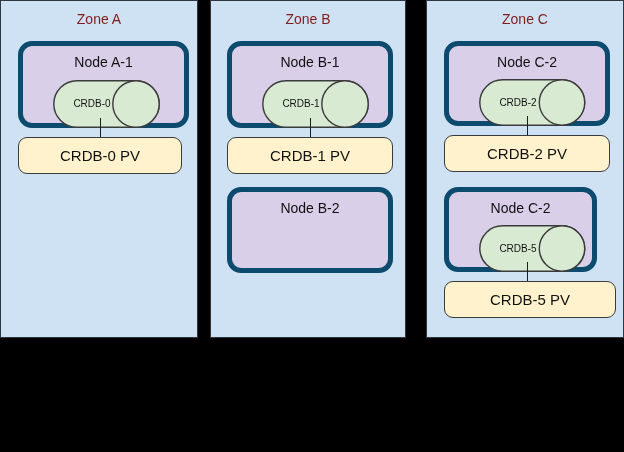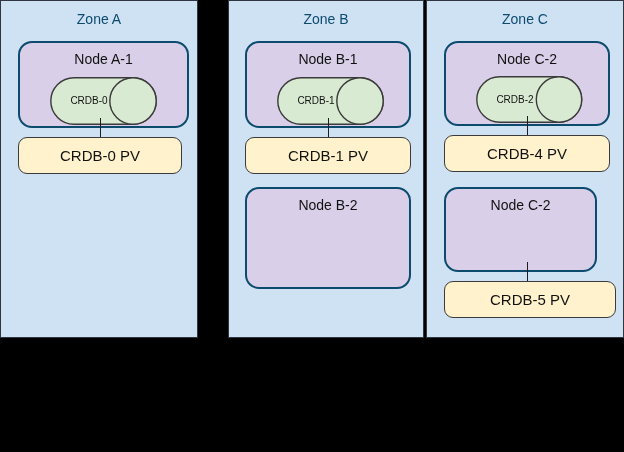--- a/index.html
+++ b/index.html
@@ -22,28 +22,28 @@
     border: 1px solid #2f3640;
     box-sizing: border-box;
   }
   .zone-label {
     position: absolute;
     left: 0;
     right: 0;
     top: 10px;
     text-align: center;
     font-size: 14px;
-    color: #0c4a6e;
+    color: #7f1d1d;
     line-height: 16px;
     white-space: nowrap;
   }
   .node {
     position: absolute;
     background: #d9cfe8;
-    border: 2px solid #0c4a6e;
+    border: 5px solid #0c4a6e;
     border-radius: 14px;
     box-sizing: border-box;
   }
   .node-label {
     position: absolute;
     left: 0;
     right: 0;
     top: 8px;
     text-align: center;
     font-size: 14px;
@@ -115,42 +115,42 @@
       </div>
     </div>
 
     <div class="connector" style="left:99px; top:117px; height:20px;"></div>
 
     <div class="pv" style="left:17px; top:136px; width:164px; height:37px;">
       <span class="pv-label">CRDB-0 PV</span>
     </div>
   </div>
 
-  <div class="zone" style="left:228px; top:0px; width:196px; height:338px;">
+  <div class="zone" style="left:210px; top:0px; width:196px; height:338px;">
     <div class="zone-label">Zone B</div>
 
     <div class="node" style="left:16px; top:40px; width:166px; height:87px;">
       <div class="node-label">Node B-1</div>
 
       <div class="cyl" style="left:30px; top:34px; width:107px; height:48px;">
         <svg width="107" height="48" viewBox="0 0 107 48">
           <path d="M24,0.8 H83 A23.2,23.2 0 0 1 83,47.2 H24 A23.2,23.2 0 0 1 24,0.8 Z" fill="#d9ead3" stroke="#3b3b3b" stroke-width="1.4"></path>
           <circle cx="83" cy="24" r="23.2" fill="#d9ead3" stroke="#3b3b3b" stroke-width="1.4"></circle>
         </svg>
         <div class="cyl-label" style="width:78px;">CRDB-1</div>
       </div>
     </div>
 
     <div class="connector" style="left:99px; top:117px; height:20px;"></div>
 
     <div class="pv" style="left:16px; top:136px; width:166px; height:37px;">
       <span class="pv-label">CRDB-1 PV</span>
     </div>
 
-    <div class="node" style="left:16px; top:186px; width:166px; height:102px;">
+    <div class="node" style="left:16px; top:186px; width:166px; height:86px;">
       <div class="node-label">Node B-2</div>
     </div>
   </div>
 
   <div class="zone" style="left:426px; top:0px; width:198px; height:338px;">
     <div class="zone-label">Zone C</div>
 
     <div class="node" style="left:17px; top:40px; width:166px; height:85px;">
       <div class="node-label">Node C-2</div>
 
@@ -159,26 +159,33 @@
           <path d="M23.5,0.8 H83 A22.7,22.7 0 0 1 83,46.2 H23.5 A22.7,22.7 0 0 1 23.5,0.8 Z" fill="#d9ead3" stroke="#3b3b3b" stroke-width="1.4"></path>
           <circle cx="83" cy="23.5" r="22.7" fill="#d9ead3" stroke="#3b3b3b" stroke-width="1.4"></circle>
         </svg>
         <div class="cyl-label" style="width:78px;">CRDB-2</div>
       </div>
     </div>
 
     <div class="connector" style="left:100px; top:115px; height:20px;"></div>
 
     <div class="pv" style="left:17px; top:134px; width:166px; height:37px;">
-      <span class="pv-label">CRDB-4 PV</span>
+      <span class="pv-label">CRDB-2 PV</span>
     </div>
 
     <div class="node" style="left:17px; top:186px; width:153px; height:85px;">
       <div class="node-label">Node C-2</div>
 
+      <div class="cyl" style="left:30px; top:33px; width:107px; height:47px;">
+        <svg width="107" height="47" viewBox="0 0 107 47">
+          <path d="M23.5,0.8 H83 A22.7,22.7 0 0 1 83,46.2 H23.5 A22.7,22.7 0 0 1 23.5,0.8 Z" fill="#d9ead3" stroke="#3b3b3b" stroke-width="1.4"></path>
+          <circle cx="83" cy="23.5" r="22.7" fill="#d9ead3" stroke="#3b3b3b" stroke-width="1.4"></circle>
+        </svg>
+        <div class="cyl-label" style="width:78px;">CRDB-5</div>
+      </div>
     </div>
 
     <div class="connector" style="left:100px; top:261px; height:20px;"></div>
 
     <div class="pv" style="left:17px; top:280px; width:172px; height:37px;">
       <span class="pv-label">CRDB-5 PV</span>
     </div>
   </div>
 
 </div>

